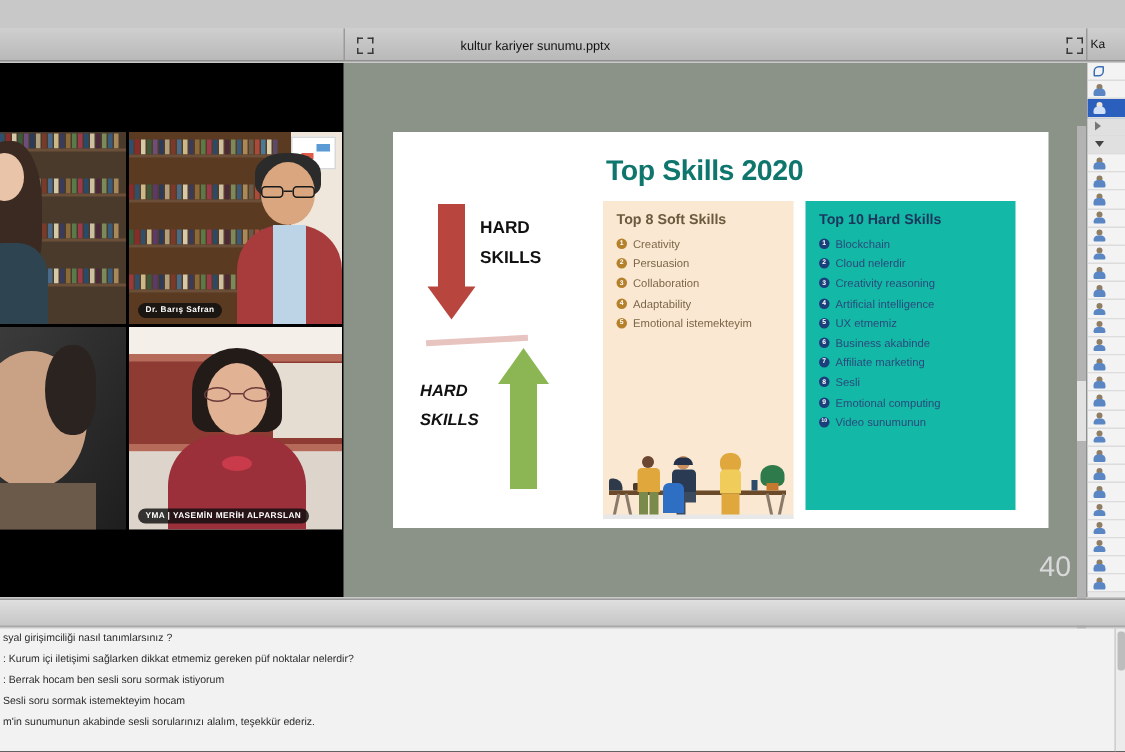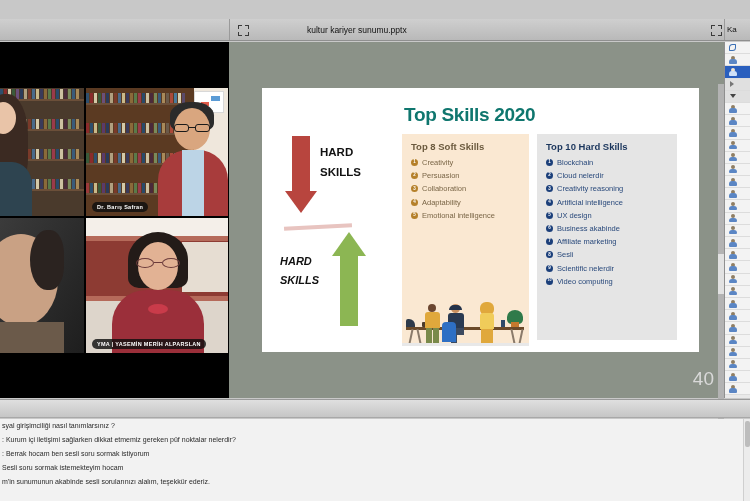--- a/index.html
+++ b/index.html
@@ -135,21 +135,21 @@
     line-height: 19px; font-family: "Liberation Sans", sans-serif;
   }
   .pinkbar {
     position: absolute; left: 8px; top: 89px; width: 68px; height: 4px;
     background: #e8c4c0; transform: rotate(-3deg);
   }
 
   
   .card { position: absolute; top: 46px; padding: 7px 9px; }
   .card.soft { left: 140px; width: 127px; height: 212px; background: #fae8d2; }
-  .card.hard { left: 275px; width: 140px; height: 206px; background: #e5e5e5; }
+  .card.hard { left: 275px; width: 140px; height: 206px; background: #14b8a6; }
   .card h4 {
     font-size: 9.5px; font-weight: bold; margin-bottom: 6px;
     font-family: "Liberation Sans", sans-serif;
   }
   .card.soft h4 { color: #6b5a3e; }
   .card.hard h4 { color: #1b365d; }
   .card ul { list-style: none; }
   .card li {
     display: flex; align-items: center; gap: 4px;
     font-size: 7.5px; margin-bottom: 4.2px; white-space: nowrap;
@@ -561,21 +561,21 @@
             <li>
                 <span class="bullet">3</span>
                 <span>Collaboration</span>
               </li>
             <li>
                 <span class="bullet">4</span>
                 <span>Adaptability</span>
               </li>
             <li>
                 <span class="bullet">5</span>
-                <span>Emotional intelligence</span>
+                <span>Emotional istemekteyim</span>
               </li>
           </ul>
 
           <div class="office">
             <div class="desk"></div>
             <div class="desk-leg" style="left:8px; transform:rotate(12deg);"></div>
             <div class="desk-leg" style="left:16px; transform:rotate(-12deg);"></div>
             <div class="desk-leg" style="right:8px; transform:rotate(12deg);"></div>
             <div class="desk-leg" style="right:16px; transform:rotate(-12deg);"></div>
             <div style="position:absolute; left:4px; bottom:19px; width:9px; height:8px; background:#2e3a4a; border-radius:2px 6px 0 0;"></div>
@@ -622,41 +622,41 @@
             <li>
                 <span class="bullet">3</span>
                 <span>Creativity reasoning</span>
               </li>
             <li>
                 <span class="bullet">4</span>
                 <span>Artificial intelligence</span>
               </li>
             <li>
                 <span class="bullet">5</span>
-                <span>UX design</span>
+                <span>UX etmemiz</span>
               </li>
             <li>
                 <span class="bullet">6</span>
                 <span>Business akabinde</span>
               </li>
             <li>
                 <span class="bullet">7</span>
                 <span>Affiliate marketing</span>
               </li>
             <li>
                 <span class="bullet">8</span>
                 <span>Sesli</span>
               </li>
             <li>
                 <span class="bullet">9</span>
-                <span>Scientific nelerdir</span>
+                <span>Emotional computing</span>
               </li>
             <li>
                 <span class="bullet" style="font-size:3.6px;">10</span>
-                <span>Video computing</span>
+                <span>Video sunumunun</span>
               </li>
           </ul>
         </div>
       </div>
     </div>
 
     <div class="rpanel-scroll">
       <div class="thumb"></div>
     </div>
   </div>

